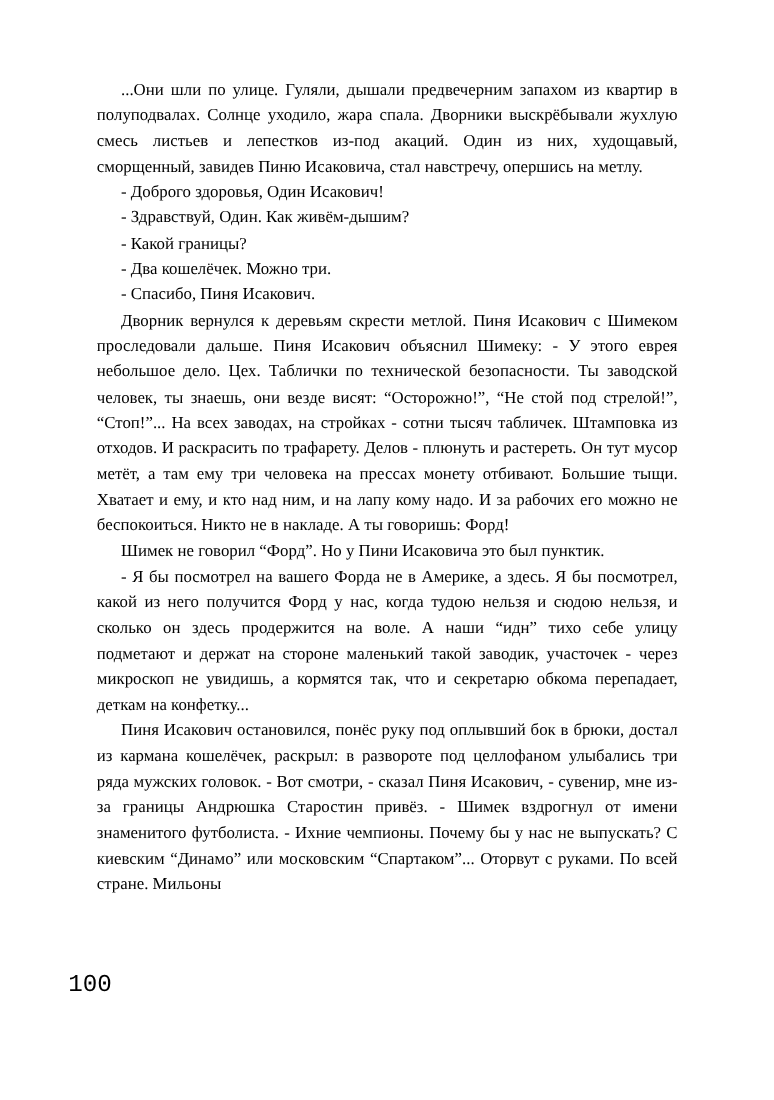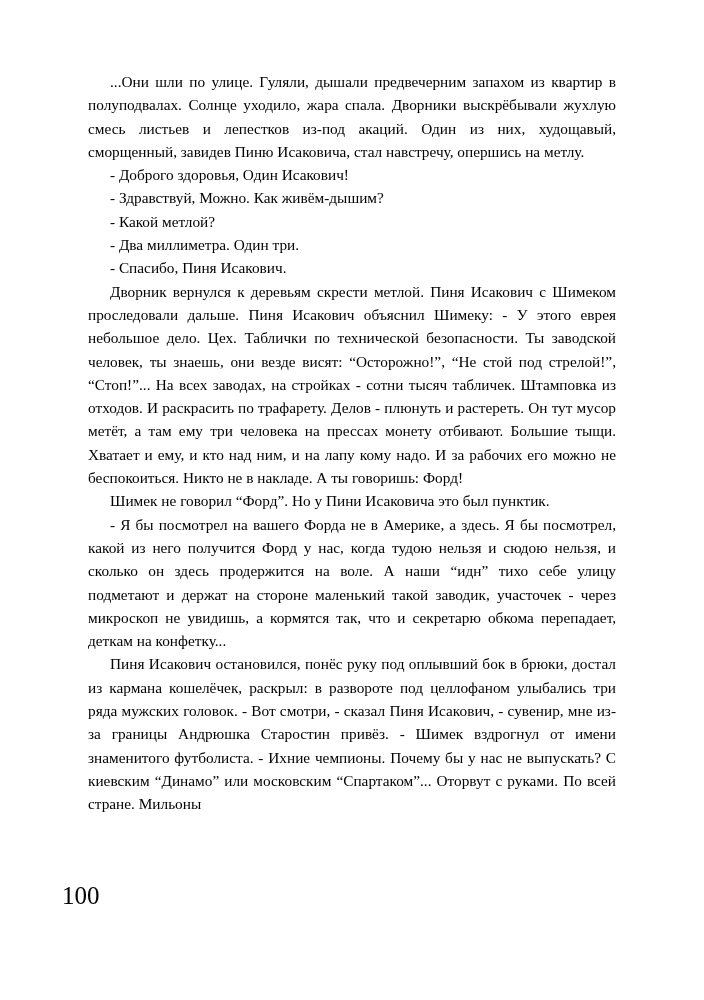--- a/index.html
+++ b/index.html
@@ -36,36 +36,37 @@
     text-indent: 22px;
     hyphens: manual;
   }
   p.dialogue {
     text-indent: 22px;
   }
   .page-number {
     position: absolute;
     left: 62px;
     top: 884px;
-    font-size: 25px;
+    font-size: 22px;
     line-height: 24px;
     color: #000000;
+    font-family: Liberation Mono, monospace;
   }
 </style>
 </head>
 <body>
 
 <div class="page">
 
   <div class="text-block">
     <p class="para">...Они шли по улице. Гуляли, дышали предвечерним запахом из квартир в полуподвалах. Солнце уходило, жара спала. Дворники вы­скрёбывали жухлую смесь листьев и лепестков из-под акаций. Один из них, худощавый, сморщенный, завидев Пиню Исаковича, стал на­встречу, опершись на метлу.</p>
     <p class="para dialogue">- Доброго здоровья, Один Исакович!</p>
-    <p class="para dialogue">- Здравствуй, Можно. Как живём-дышим?</p>
-    <p class="para dialogue">- Какой метлой?</p>
-    <p class="para dialogue">- Два миллиметра. Один три.</p>
+    <p class="para dialogue">- Здравствуй, Один. Как живём-дышим?</p>
+    <p class="para dialogue">- Какой границы?</p>
+    <p class="para dialogue">- Два кошелёчек. Можно три.</p>
     <p class="para dialogue">- Спасибо, Пиня Исакович.</p>
     <p class="para">Дворник вернулся к деревьям скрести метлой. Пиня Исакович с Шимеком проследовали дальше. Пиня Исакович объяснил Шимеку: - У этого еврея небольшое дело. Цех. Таблички по технической безо­пасности. Ты заводской человек, ты знаешь, они везде висят: “Осто­рожно!”, “Не стой под стрелой!”, “Стоп!”... На всех заводах, на строй­ках - сотни тысяч табличек. Штамповка из отходов. И раскрасить по трафарету. Делов - плюнуть и растереть. Он тут мусор метёт, а там ему три человека на прессах монету отбивают. Большие тыщи. Хватает и ему, и кто над ним, и на лапу кому надо. И за рабочих его можно не беспокоиться. Никто не в накладе. А ты говоришь: Форд!</p>
     <p class="para">Шимек не говорил “Форд”. Но у Пини Исаковича это был пунктик.</p>
     <p class="para dialogue">- Я бы посмотрел на вашего Форда не в Америке, а здесь. Я бы по­смотрел, какой из него получится Форд у нас, когда тудою нельзя и сюдою нельзя, и сколько он здесь продержится на воле. А наши “идн” тихо себе улицу подметают и держат на стороне маленький такой за­водик, участочек - через микроскоп не увидишь, а кормятся так, что и секретарю обкома перепадает, деткам на конфетку...</p>
     <p class="para">Пиня Исакович остановился, понёс руку под оплывший бок в брю­ки, достал из кармана кошелёчек, раскрыл: в развороте под целлофа­ном улыбались три ряда мужских головок. - Вот смотри, - сказал Пиня Исакович, - сувенир, мне из-за границы Андрюшка Старостин привёз. - Шимек вздрогнул от имени знаменитого футболиста. - Ихние чем­пионы. Почему бы у нас не выпускать? С киевским “Динамо” или мо­сковским “Спартаком”... Оторвут с руками. По всей стране. Мильоны</p>
   </div>
 
   <div class="page-number">100</div>
 
 </div>

